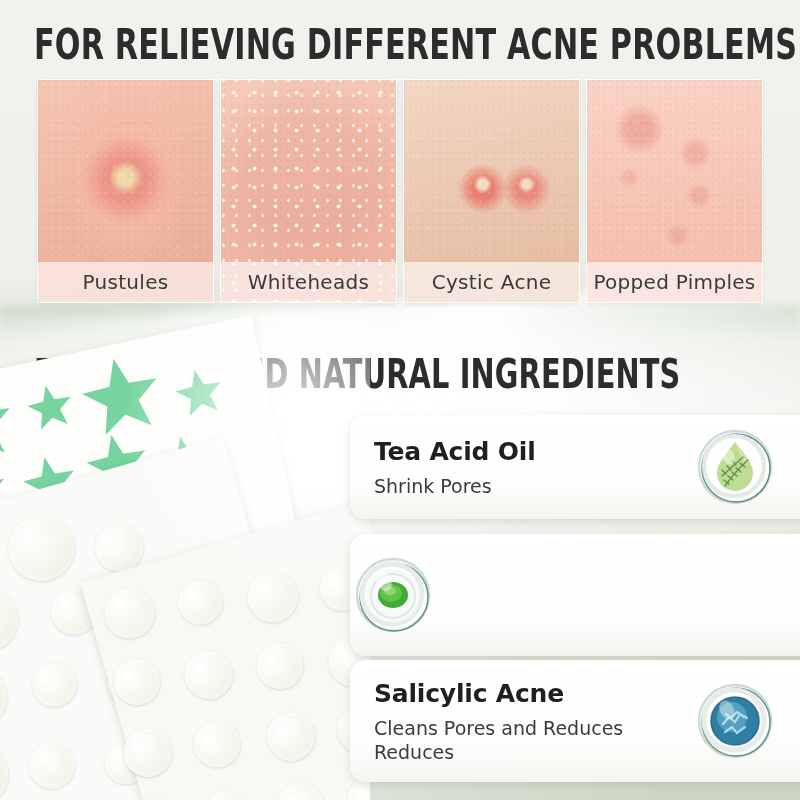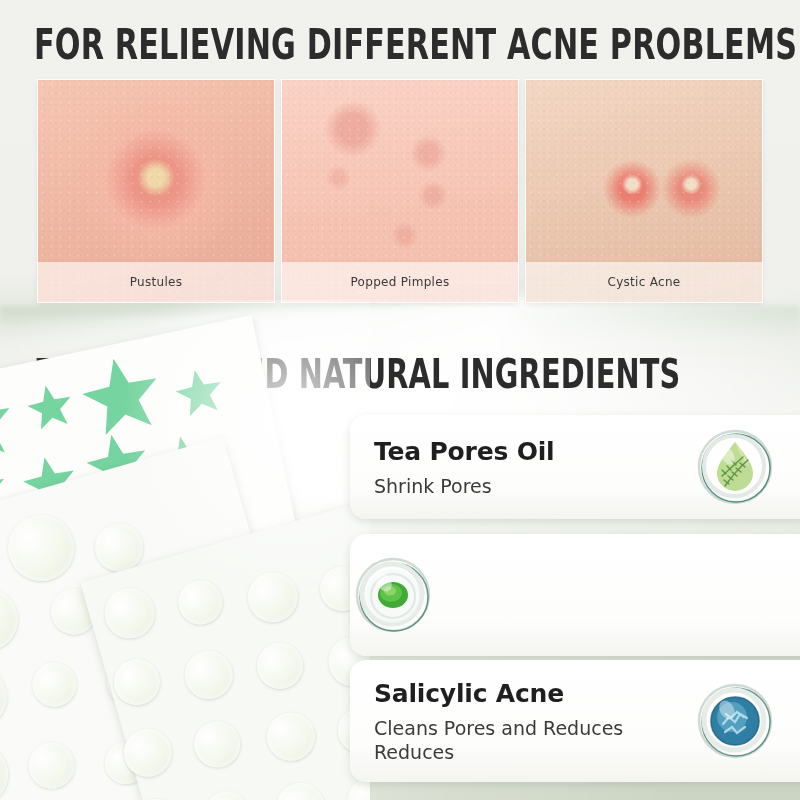--- a/index.html
+++ b/index.html
@@ -41,21 +41,21 @@
   
   .cards{position:absolute;left:38px;top:80px;width:724px;height:222px;
     display:flex;gap:8px;}
   .card{position:relative;flex:1;overflow:hidden;background:#f2c4b2;
     box-shadow:0 0 0 1px rgba(255,255,255,.9), 0 2px 5px rgba(120,120,110,.18);}
   .skin{position:absolute;inset:0;}
   .cap{position:absolute;left:0;right:0;bottom:0;height:40px;
     background:rgba(255,255,255,.62);
     display:flex;align-items:center;justify-content:center;}
   .cap span{font-family:"DejaVu Sans","Liberation Sans",sans-serif;
-    font-size:12px;color:#3a3a3a;letter-spacing:.3px;font-weight:400;}
+    font-size:20px;color:#3a3a3a;letter-spacing:.3px;font-weight:400;}
 
   
   .skin.s1{background:
       radial-gradient(circle at 50% 44%, #f0d9a8 0 5%, rgba(240,200,150,0) 11%),
       radial-gradient(circle at 50% 45%, rgba(230,120,110,.55) 0 14%, rgba(230,130,120,0) 30%),
       radial-gradient(ellipse at 50% 45%, #f5b9a6 0 24%, rgba(245,185,166,0) 52%),
       linear-gradient(160deg,#f6c6b3,#edb49f 60%,#e9ac97);}
   .skin.s2{background:
       radial-gradient(circle at 50% 45%, rgba(225,150,135,.30) 0 40%, rgba(225,150,135,0) 72%),
       linear-gradient(170deg,#f7cbbb,#f1bba8 55%,#edb19d);}
@@ -136,36 +136,44 @@
 
     <div class="card">
       <div class="skin s1">
         <div class="grain"></div>
       </div>
       <div class="cap">
         <span>Pustules</span>
       </div>
     </div>
 
+    <div class="card">
+      <div class="skin s2">
+        <div class="grain dots"></div>
+      </div>
+      <div class="cap">
+        <span>Whiteheads</span>
+      </div>
+    </div>
+
+    <div class="card">
+      <div class="skin s4">
+        <div class="grain"></div>
+      </div>
+      <div class="cap">
+        <span>Cystic Acne</span>
+      </div>
+    </div>
 
     <div class="card">
       <div class="skin s3">
         <div class="grain"></div>
       </div>
       <div class="cap">
         <span>Popped Pimples</span>
-      </div>
-    </div>
-
-    <div class="card">
-      <div class="skin s4">
-        <div class="grain"></div>
-      </div>
-      <div class="cap">
-        <span>Cystic Acne</span>
       </div>
     </div>
 
   </div>
 
   <div class="heading" id="title-2">EFFECTIVE AND NATURAL INGREDIENTS</div>
 
   <div class="photo">
 
     <div class="sheet sheet-star">
@@ -226,21 +234,21 @@
       <div class="patch" style="left:126px;top:252px;width:48px;height:48px;"></div>
       <div class="patch" style="left:196px;top:266px;width:46px;height:46px;"></div>
 
     </div>
 
     <div class="photo-glow"></div>
   </div>
 
   <div class="ing" id="ing-0">
     <div class="ing-text">
-      <div class="ing-name">Tea Pores Oil</div>
+      <div class="ing-name">Tea Acid Oil</div>
       <div class="ing-desc">Shrink Pores</div>
     </div>
     <div class="dish">
       <svg viewBox="0 0 86 86">
         <circle cx="43" cy="43" r="36" fill="none" stroke="#cfdad4" stroke-width="2.4"></circle>
         <circle cx="44" cy="44" r="34" fill="none" stroke="#2f6f63" stroke-width="1.5" opacity=".75"></circle>
         <circle cx="42" cy="42" r="30" fill="none" stroke="#e3eae6" stroke-width="4"></circle>
         <circle cx="43" cy="44" r="26" fill="#ffffff" opacity=".45"></circle>
         <path d="M43 18 C55 33 61 41 61 49 a18 18 0 0 1 -36 0 C25 41 31 33 43 18 Z" fill="#b9d98a" opacity=".92"></path>
         <path d="M43 18 C50 28 55 36 57 43 C50 34 46 26 43 18 Z" fill="#dcebb8" opacity=".8"></path>

